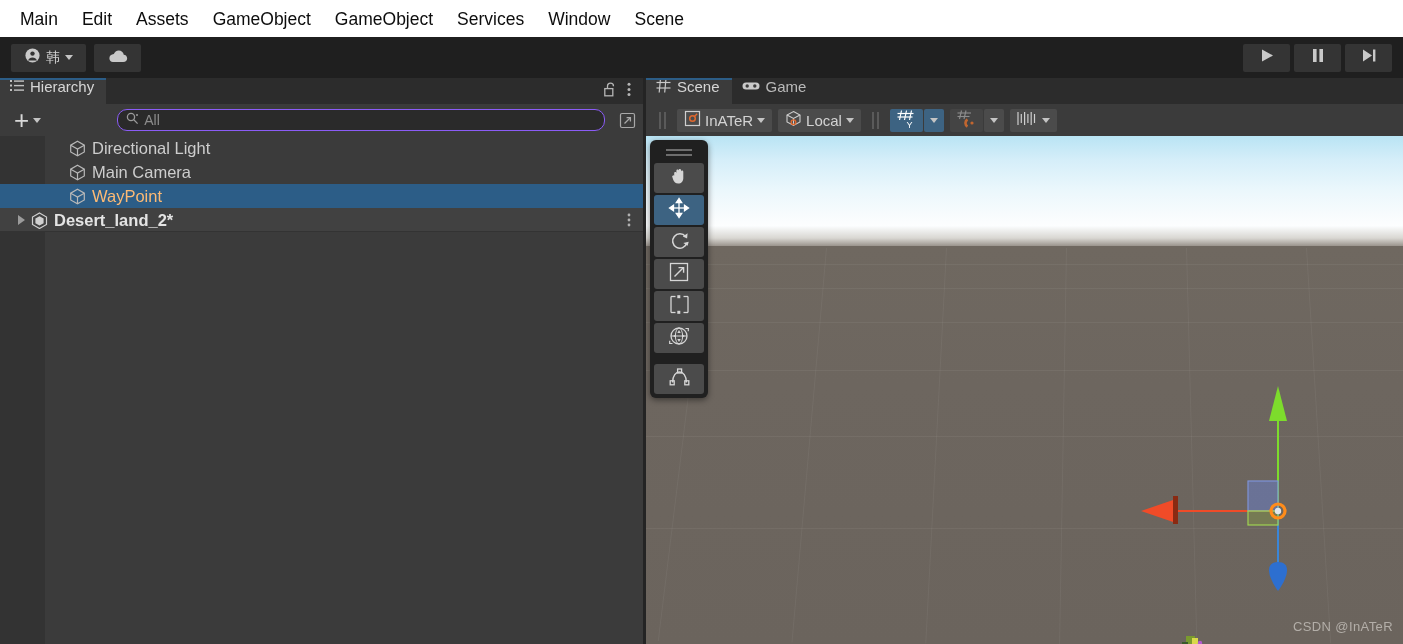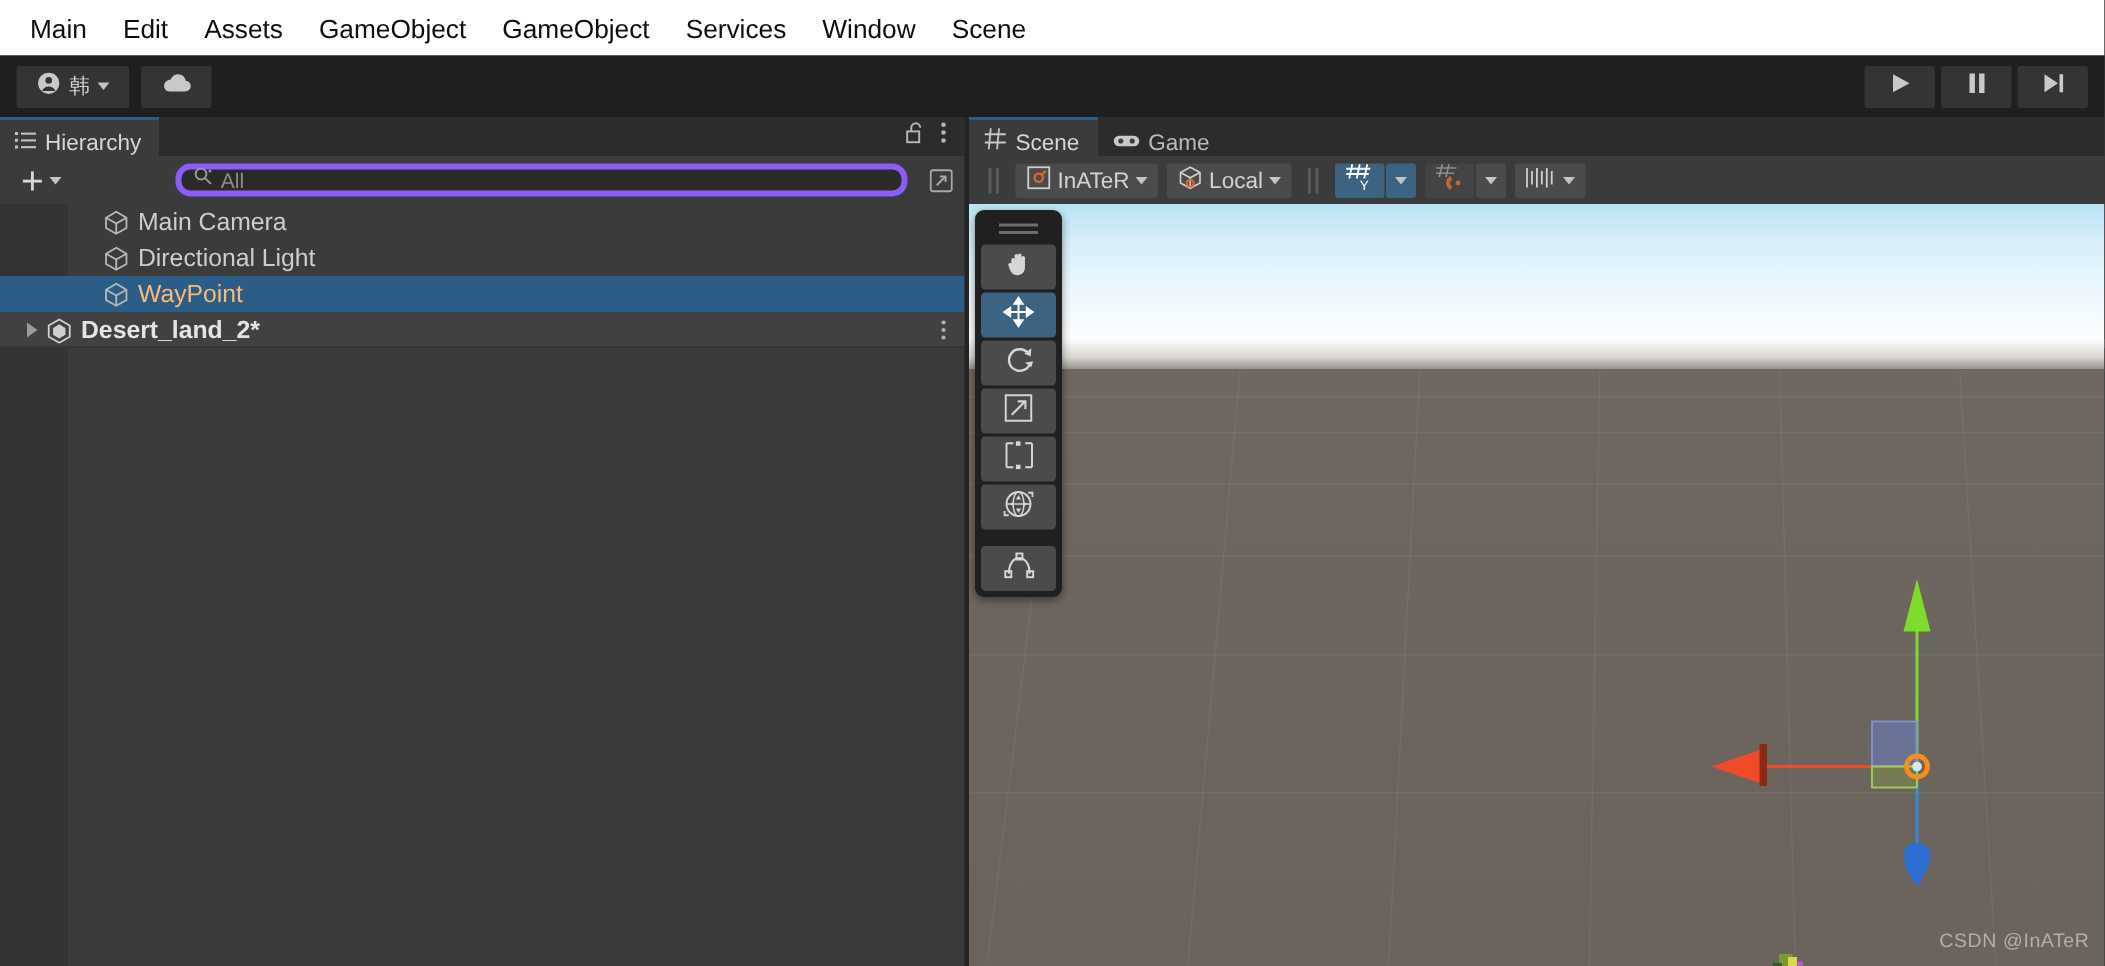--- a/index.html
+++ b/index.html
@@ -56,42 +56,42 @@
     position: absolute; top: 78px; left: 643px; width: 3px; height: 566px;
     background: #242424;
   }
 
   
   .tabstrip {
     height: 26px; background: #2c2c2c; display: flex; align-items: stretch;
     position: relative;
   }
   .tab {
-    display: flex; align-items: flex-end; gap: 6px; padding: 0 12px 0 10px;
+    display: flex; align-items: flex-start; gap: 6px; padding: 0 12px 0 10px;
     font-size: 15px; color: #b9b9b9; position: relative;
   }
   .tab.active { background: #3b3b3b; color: #d6d6d6; }
   .tab.active::before {
     content: ""; position: absolute; top: 0; left: 0; right: 0; height: 2px;
     background: #2c5d87;
   }
   .tab-icons {
     position: absolute; right: 6px; top: 0; height: 26px;
     display: flex; align-items: center; gap: 10px; padding-right: 6px;
   }
 
   
   .search-row {
     height: 32px; background: #3b3b3b; display: flex; align-items: center;
     padding: 0 6px; gap: 6px;
   }
   .add-btn { display: flex; align-items: center; gap: 4px; padding: 0 8px; color: #d0d0d0; }
   .plus { font-size: 26px; line-height: 22px; font-weight: 300; color: #d8d8d8; }
   .search-box {
-    flex: 1; height: 22px; background: #2a2a2a; border: 4px solid #8b5cf6;
+    flex: 1; height: 22px; background: #2a2a2a; border: 1px solid #8b5cf6;
     border-radius: 10px; display: flex; align-items: center; gap: 5px;
     padding: 0 8px; margin-left: 62px; margin-right: 6px;
   }
   .search-ph { font-size: 14px; color: #8c8c8c; }
   .search-expand { width: 20px; height: 20px; display: flex; align-items: center; justify-content: center; }
 
   
   .tree { position: relative; height: 508px; background: #3b3b3b; }
   .tree-gutter {
     position: absolute; left: 0; top: 0; width: 45px; height: 508px;
@@ -308,32 +308,32 @@
       <div id="tree-rows">
           <div class="tree-row" style="padding-left: 56px;">
             <span class="foldout hidden"></span>
             <span class="row-icon">
               <svg width="17" height="17" viewBox="0 0 17 17">
                 <polygon points="8.5,1.2 15.3,5.2 15.3,12 8.5,15.8 1.7,12 1.7,5.2" fill="none" stroke="#b8b8b8" stroke-width="1.2"></polygon>
                 <polyline points="1.7,5.2 8.5,9 15.3,5.2" fill="none" stroke="#b8b8b8" stroke-width="1.2"></polyline>
                 <line x1="8.5" y1="9" x2="8.5" y2="15.8" stroke="#b8b8b8" stroke-width="1.2"></line>
               </svg>
             </span>
-            <span>Main Camera</span>
+            <span>Directional Light</span>
           </div>
           <div class="tree-row" style="padding-left: 56px;">
             <span class="foldout hidden"></span>
             <span class="row-icon">
               <svg width="17" height="17" viewBox="0 0 17 17">
                 <polygon points="8.5,1.2 15.3,5.2 15.3,12 8.5,15.8 1.7,12 1.7,5.2" fill="none" stroke="#b8b8b8" stroke-width="1.2"></polygon>
                 <polyline points="1.7,5.2 8.5,9 15.3,5.2" fill="none" stroke="#b8b8b8" stroke-width="1.2"></polyline>
                 <line x1="8.5" y1="9" x2="8.5" y2="15.8" stroke="#b8b8b8" stroke-width="1.2"></line>
               </svg>
             </span>
-            <span>Directional Light</span>
+            <span>Main Camera</span>
           </div>
           <div class="tree-row selected" style="padding-left: 56px;">
             <span class="foldout hidden"></span>
             <span class="row-icon">
               <svg width="17" height="17" viewBox="0 0 17 17">
                 <polygon points="8.5,1.2 15.3,5.2 15.3,12 8.5,15.8 1.7,12 1.7,5.2" fill="none" stroke="#b8b8b8" stroke-width="1.2"></polygon>
                 <polyline points="1.7,5.2 8.5,9 15.3,5.2" fill="none" stroke="#b8b8b8" stroke-width="1.2"></polyline>
                 <line x1="8.5" y1="9" x2="8.5" y2="15.8" stroke="#b8b8b8" stroke-width="1.2"></line>
               </svg>
             </span>

